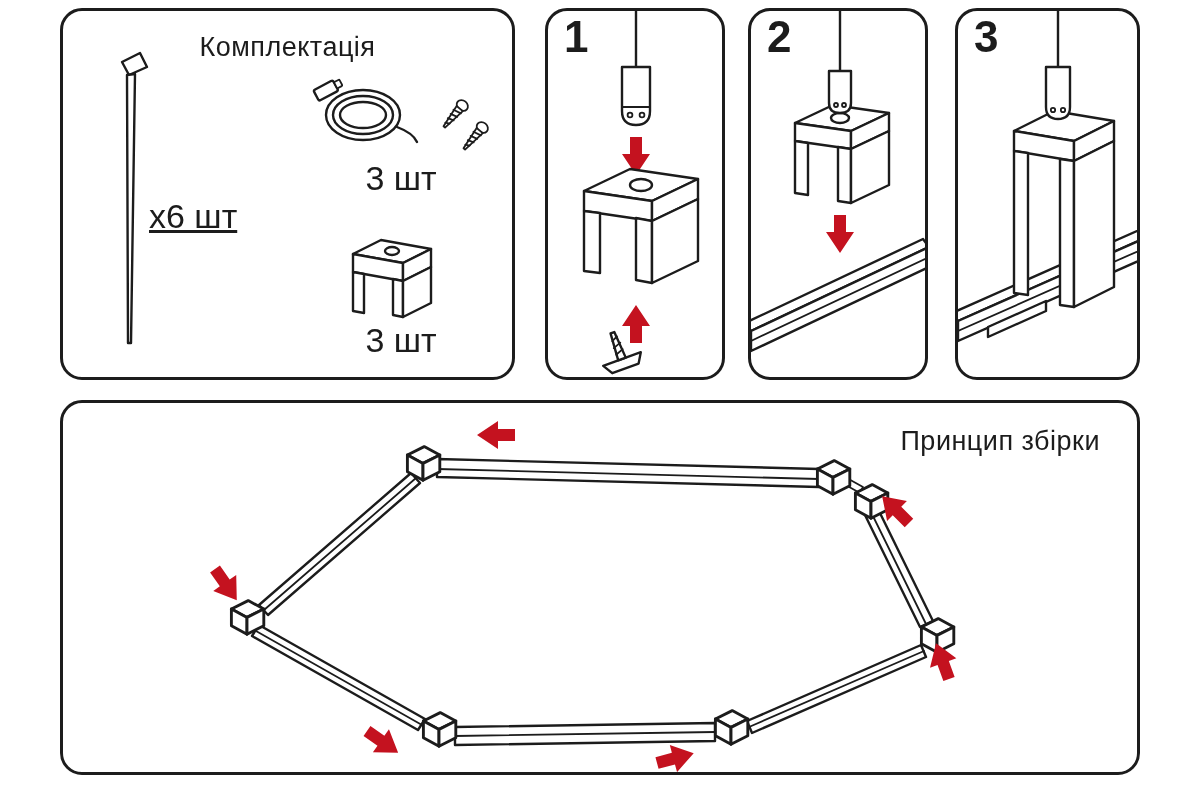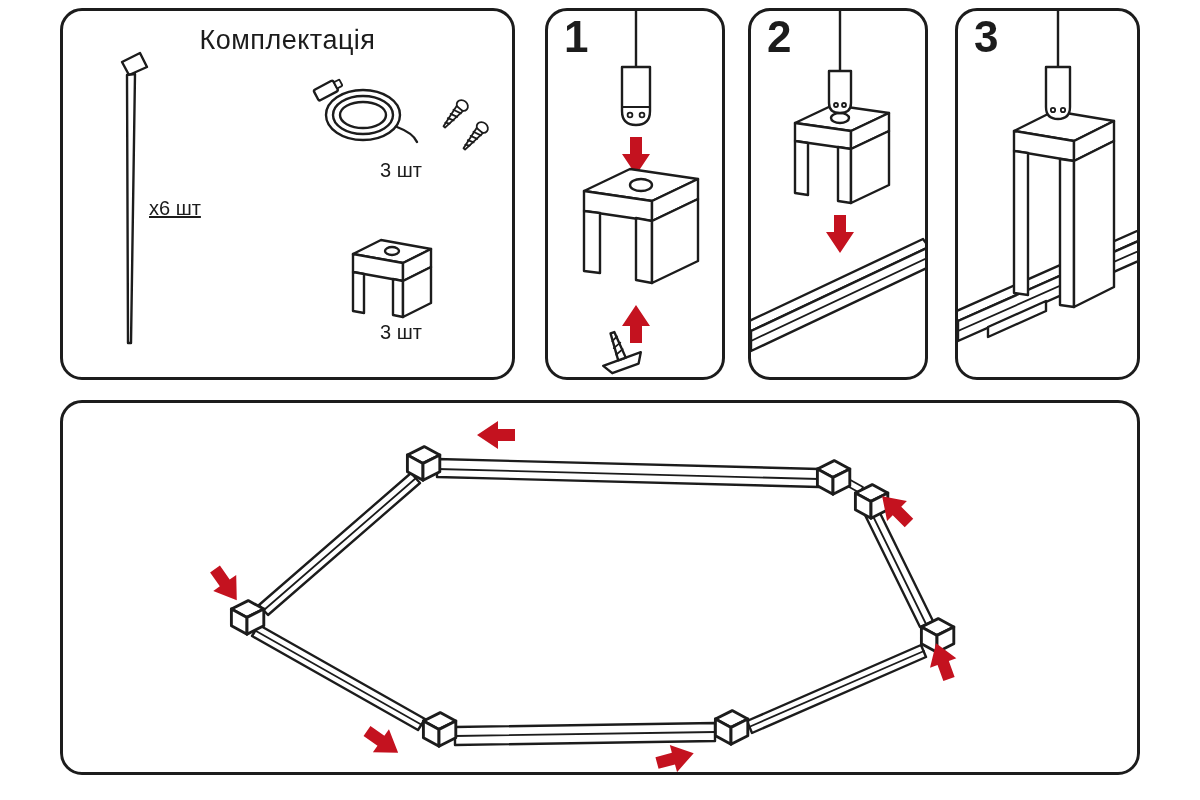--- a/index.html
+++ b/index.html
@@ -23,32 +23,32 @@
     background:var(--background);
     overflow:hidden;
   }
   .kit-panel{ left:60px; top:8px;  width:455px;  height:372px; }
   .step-1   { left:545px; top:8px; width:180px;  height:372px; }
   .step-2   { left:748px; top:8px; width:180px;  height:372px; }
   .step-3   { left:955px; top:8px; width:185px;  height:372px; }
   .assembly-panel{ left:60px; top:400px; width:1080px; height:375px; }
 
   .panel-title{
-    position:absolute; margin:0; z-index:3;
+    position:absolute; margin:7px; z-index:3;
     font-weight:400; font-size:27px; letter-spacing:.5px;
   }
   .kit-title{ top:14px; left:0; right:0; text-align:center; }
   .assembly-title{ top:16px; right:30px; }
 
   .step-number{
     position:absolute; top:4px; left:16px; z-index:3;
     font-size:44px; font-weight:700; line-height:1;
   }
 
-  .qty-label{ position:absolute; z-index:3; font-size:20px; }
+  .qty-label{ position:absolute; z-index:3; font-size:34px; }
   .rod-qty{ left:86px; top:186px;text-decoration:underline; }
   .cable-qty{ left:278px; top:148px; width:120px; text-align:center; }
   .bracket-qty{ left:278px; top:310px; width:120px; text-align:center; }
 
   svg.illus{ position:absolute; inset:0; width:100%; height:100%; z-index:1; }
 
   .face{ fill:#ffffff; stroke:var(--line); stroke-width:2.4; stroke-linejoin:round; }
   .stroke{ fill:none; stroke:var(--line); stroke-width:2.4; stroke-linecap:round; stroke-linejoin:round; }
   .thin{ stroke-width:1.8; }
   .arrow{ fill:var(--accent-red); stroke:none; }
@@ -191,20 +191,21 @@
     </g>
     <g>
       <path class="face" d="M88,56 L112,56 L112,96 Q112,108 100,108 Q88,108 88,96 Z"></path>
       <circle class="face thin" cx="95" cy="99" r="2.2"></circle>
       <circle class="face thin" cx="105" cy="99" r="2.2"></circle>
     </g>
   </svg>
 </section>
 
 <section class="panel assembly-panel">
+  <h2 class="panel-title assembly-title">Принцип збірки</h2>
   <svg class="illus" viewBox="0 0 1074 369">
 
     <g>
 
       <path class="face" d="M196,202 L348,70 L357,80 L205,212 Z"></path>
       <line class="stroke thin" x1="201" y1="207" x2="353" y2="75"></line>
 
       <path class="face" d="M362,316 L196,222 L189,233 L355,327 Z"></path>
       <line class="stroke thin" x1="359" y1="322" x2="193" y2="228"></line>
 

